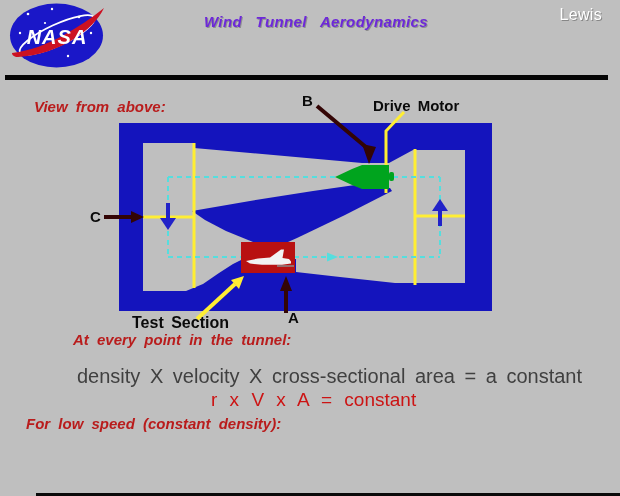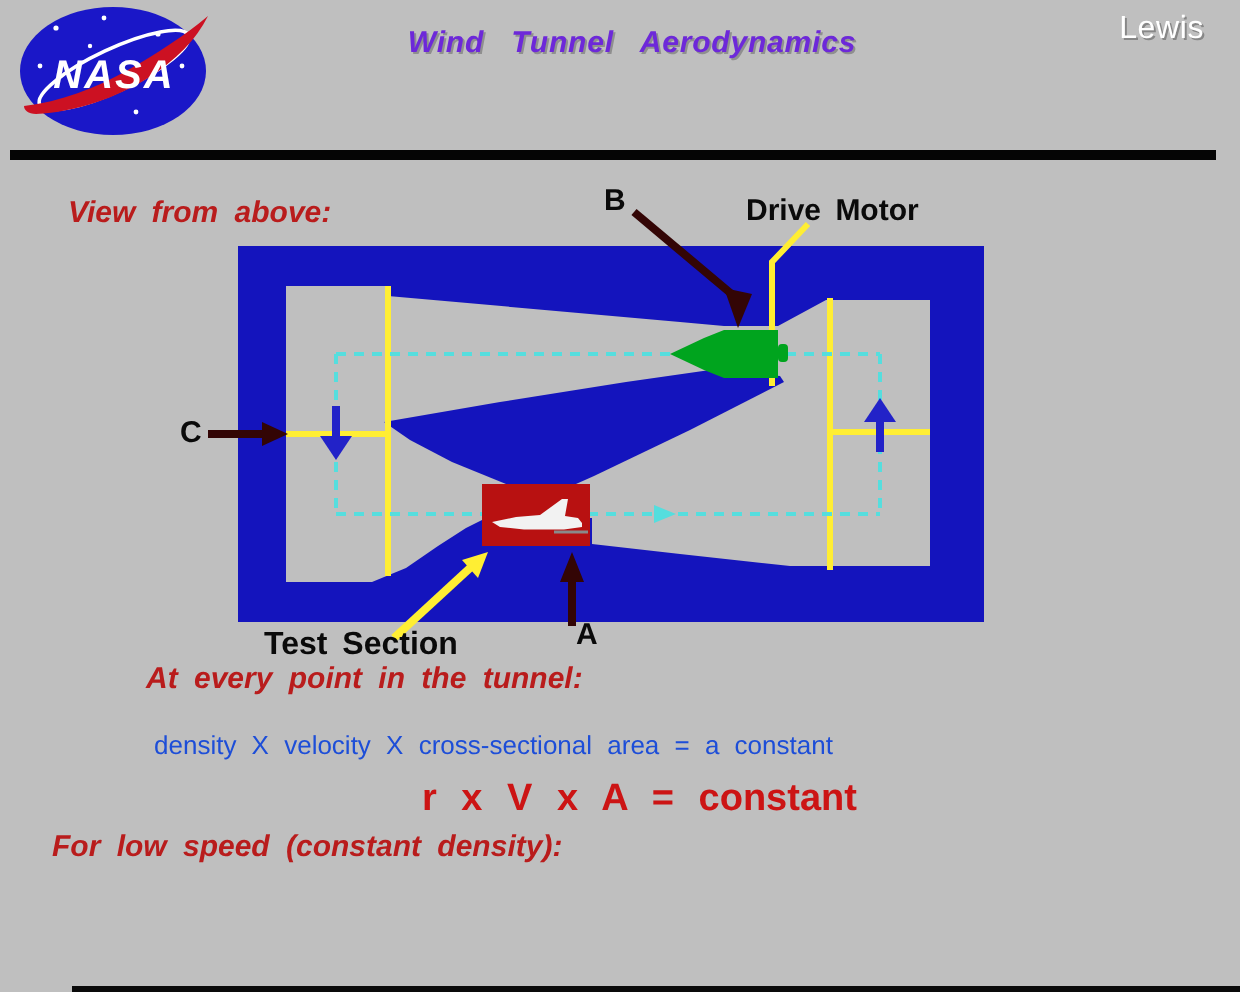--- a/index.html
+++ b/index.html
@@ -14,22 +14,22 @@
        text-shadow:1px 1px 0 #878787;letter-spacing:.3px;}
   .blue-italic{font-size:15px;font-weight:bold;font-style:italic;color:#b91c1c;word-spacing:4px;}
   .view{left:34px;top:98px;}
   .lbl{font-size:15px;font-weight:bold;color:#0a0a0a;}
   .lbl-b{left:302px;top:92px;}
   .lbl-drive{left:349px;top:97px;word-spacing:3px;margin-left:24px;}
   .lbl-c{left:90px;top:208px;}
   .lbl-a{left:288px;top:309px;}
   .lbl-ts{left:132px;top:314px;font-size:16px;word-spacing:3px;}
   .eq-intro1{left:25px;top:331px;margin-left:48px;}
-  .eq-word{left:77px;top:365px;font-size:13px;color:#1d4ed8;word-spacing:4px;}
-  .eq-red{font-size:19px;font-weight:bold;color:#cc1414;word-spacing:7px;}
+  .eq-word{left:77px;top:365px;font-size:20px;color:#404040;word-spacing:4px;}
+  .eq-red{font-size:19px;font-weight:normal;color:#cc1414;word-spacing:7px;}
   .f1{left:211px;top:389px;}
   .eq-intro2{left:26px;top:415px;}
   .f2{left:232px;top:438px;word-spacing:6px;}
   .f2 .sub{font-size:16px;position:relative;top:8px;margin-left:2px;}
   .f2 .eqs{margin:0 10px;}
 </style>
 </head>
 <body>
 
 <div class="stage">

